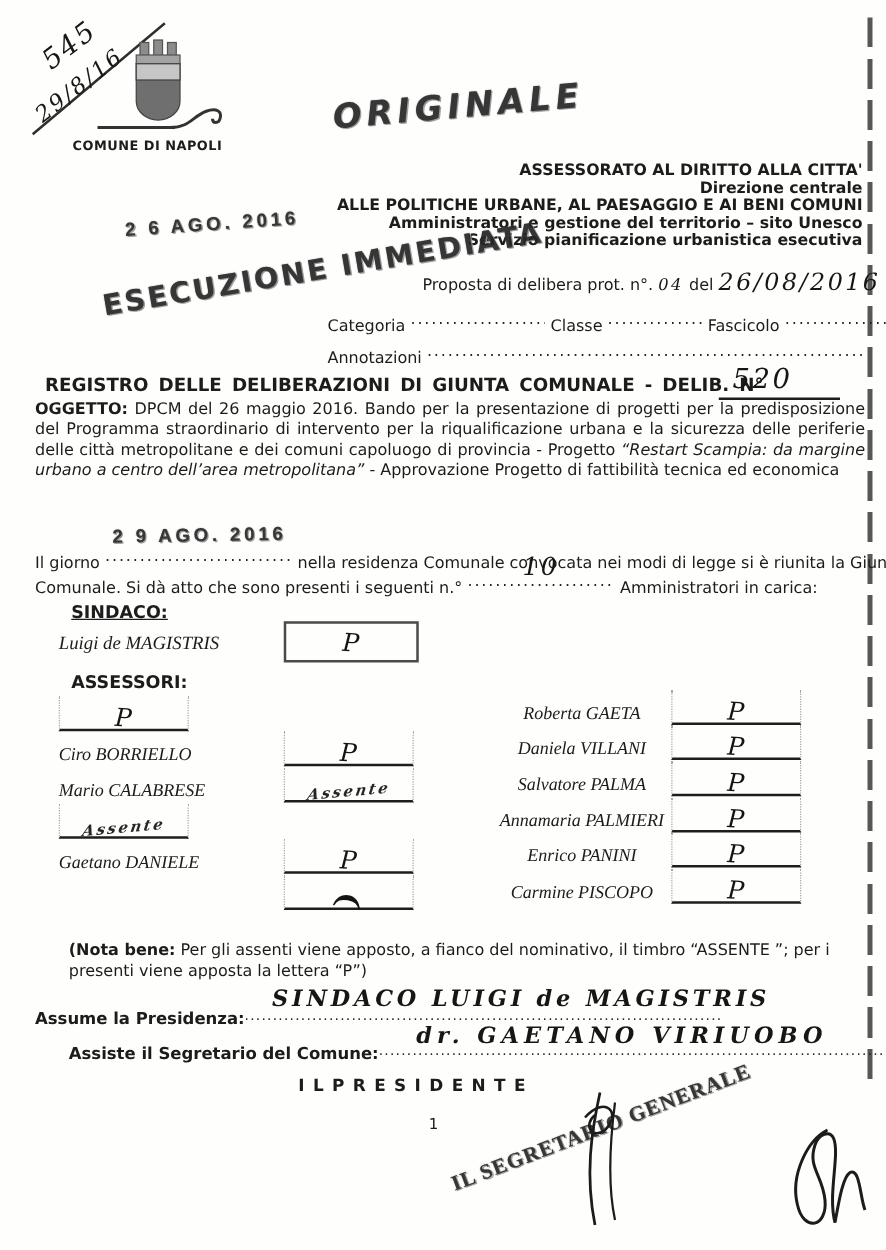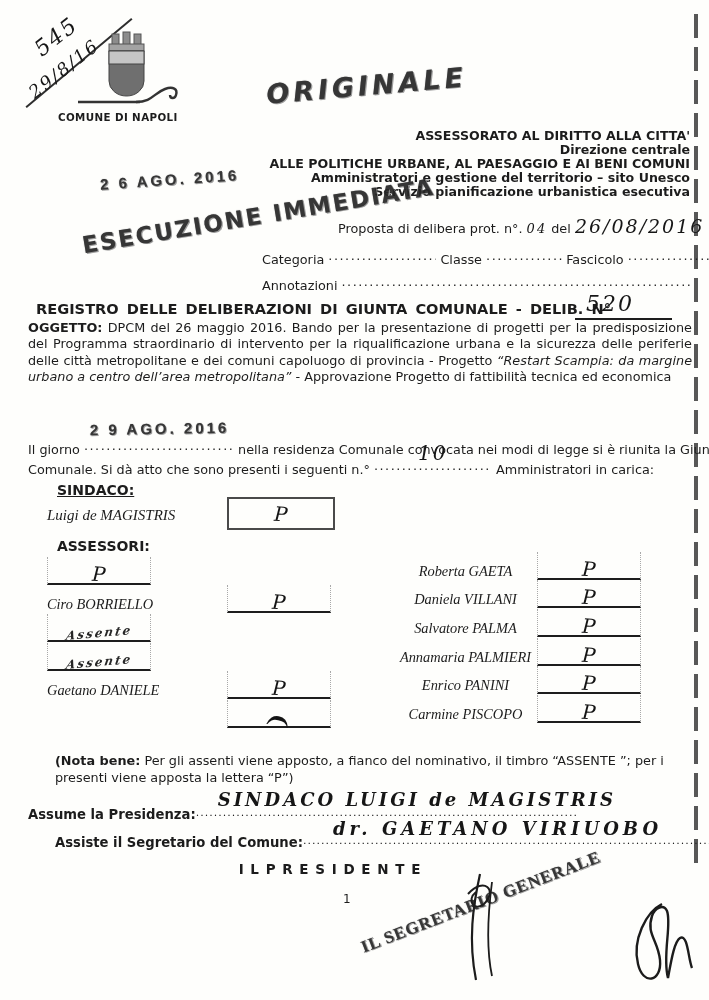--- a/index.html
+++ b/index.html
@@ -140,20 +140,21 @@
           <span class="hand p-mark">P</span>
         </span>
     </div>
     <div class="att-row">
       <span class="att-name">Ciro BORRIELLO</span>
       <span class="att-cell">
           <span class="hand p-mark">P</span>
         </span>
     </div>
     <div class="att-row">
+      <span class="att-name">Mario CALABRESE</span>
       <span class="att-cell">
           <span class="hand assente-mark">Assente</span>
         </span>
     </div>
     <div class="att-row">
       <span class="att-cell">
           <span class="hand assente-mark">Assente</span>
         </span>
     </div>
     <div class="att-row">

